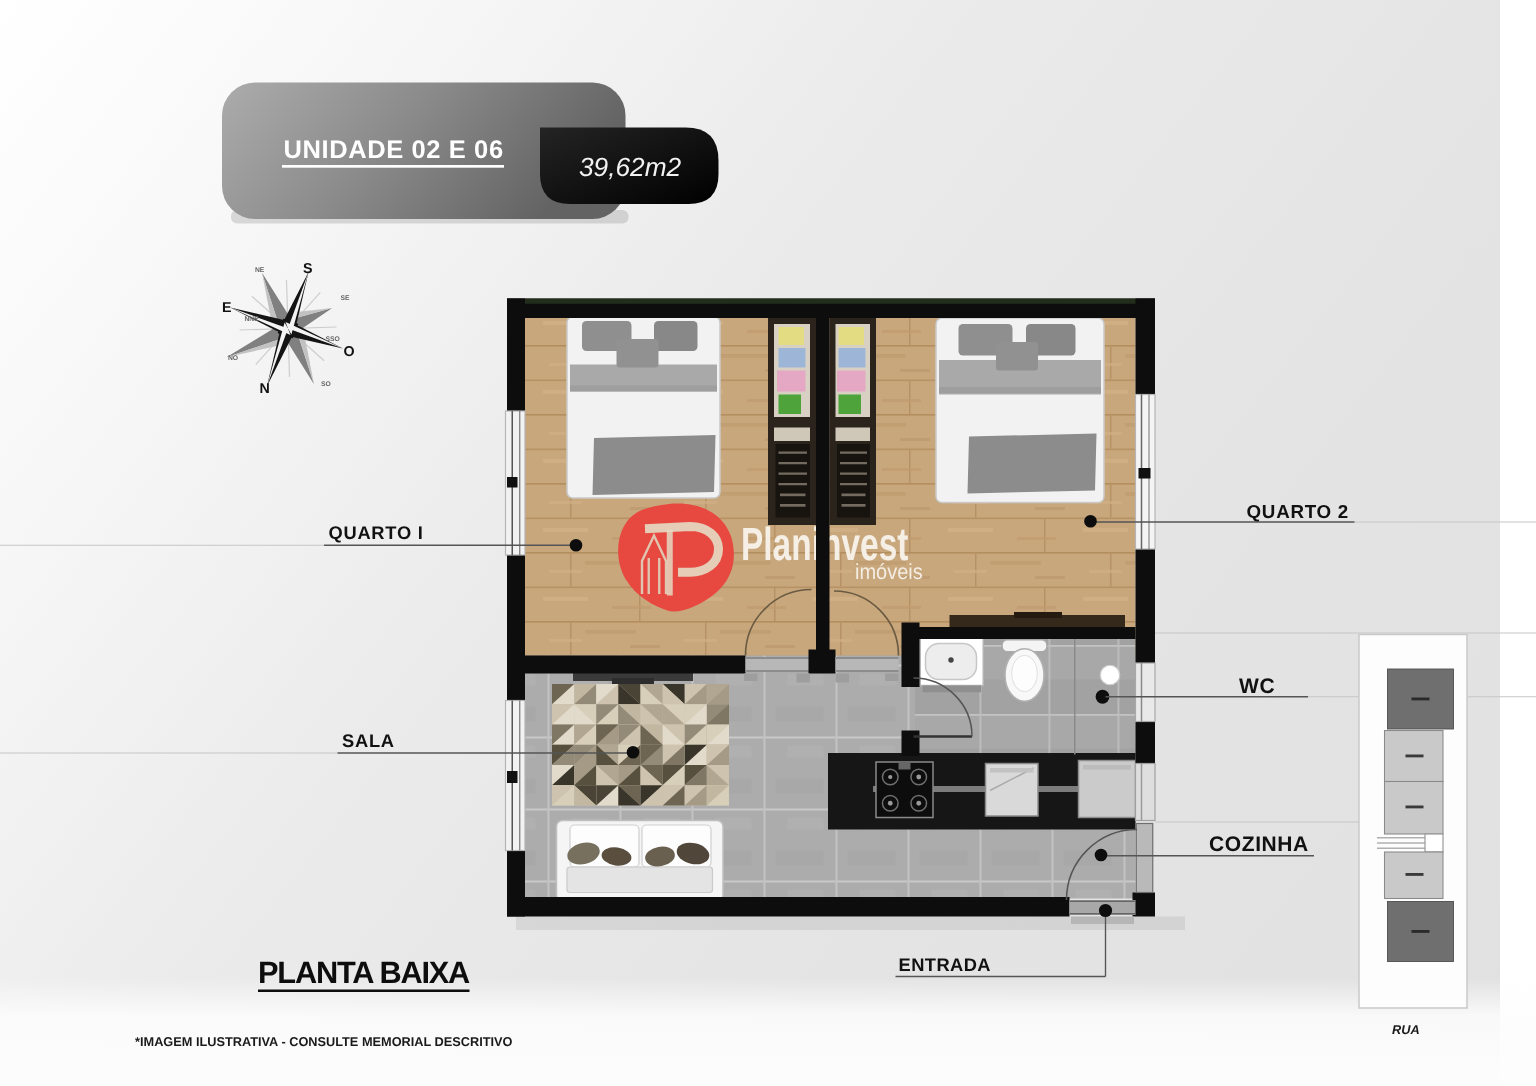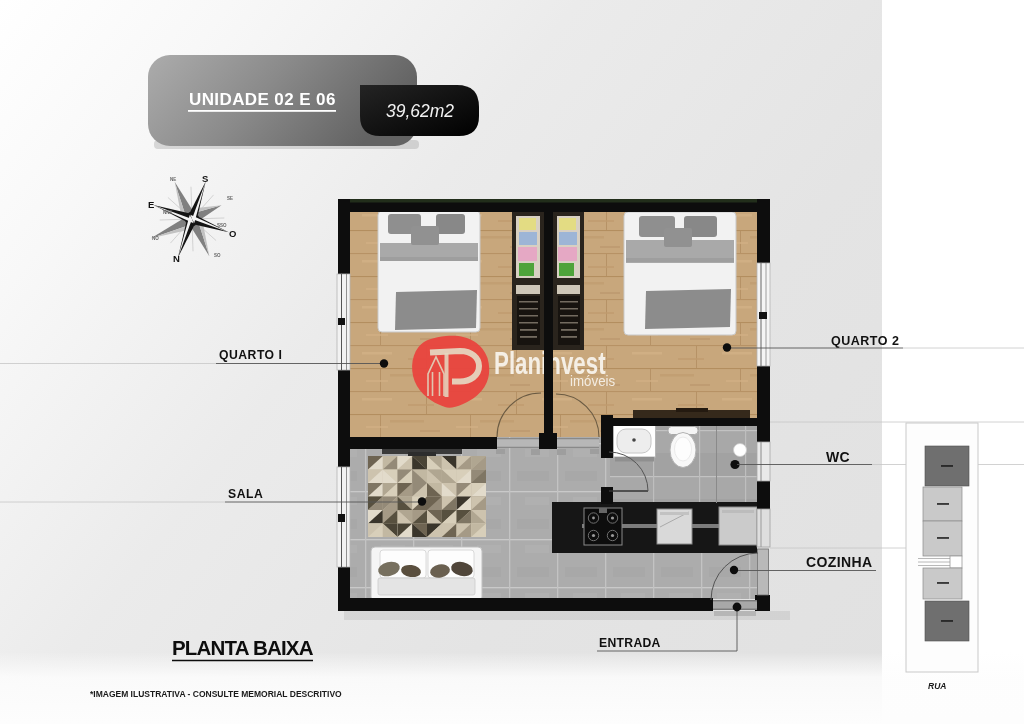--- a/index.html
+++ b/index.html
@@ -1,17 +1,17 @@
 <!DOCTYPE html>
 <html><head>
 <meta charset="utf-8">
 <style>
   html,body{margin:0;padding:0;}
   body{width:1024px;height:724px;overflow:hidden;font-family:"Liberation Sans",sans-serif;}
-  #page{position:relative;width:882px;height:724px;
+  #page{position:relative;width:1000px;height:724px;
     background:linear-gradient(128deg,#ffffff 0%,#f8f8f8 16%,#ebebeb 40%,#e4e4e4 68%,#e1e1e1 100%);}
   svg{position:absolute;left:0;top:0;}
 </style>
 </head>
 <body>
 <div id="page">
 <svg width="1024" height="724" viewBox="0 0 1024 724">
 <defs>
   <linearGradient id="bannerGrad" x1="0" y1="0" x2="1" y2="0.3">
     <stop offset="0" stop-color="#acacac"></stop>

